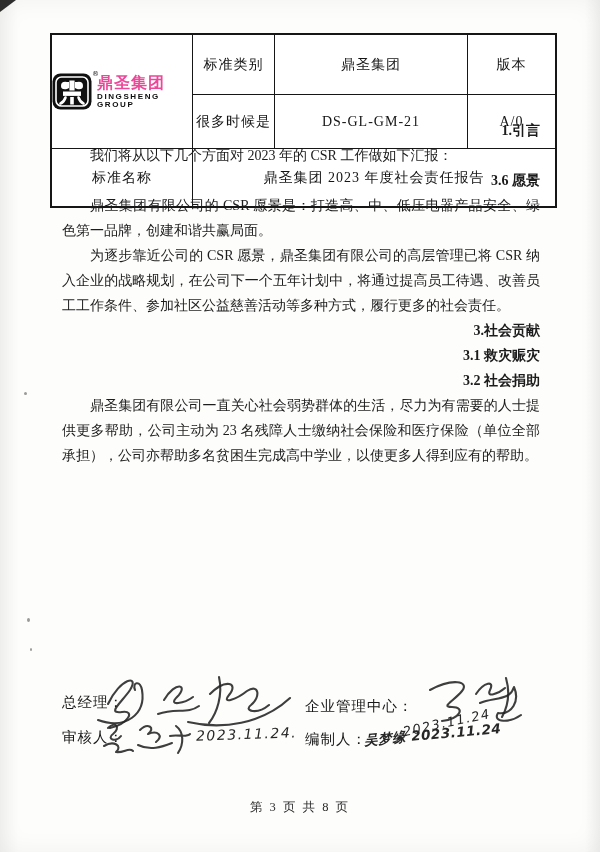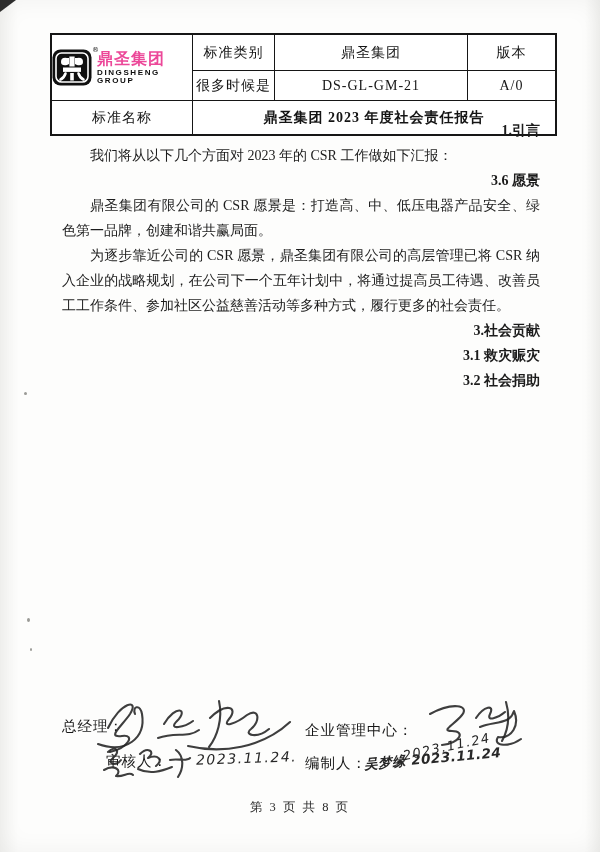--- a/index.html
+++ b/index.html
@@ -25,28 +25,28 @@
   
   .doc-table{
     position:absolute;left:50px;top:33px;width:488px;
     border-collapse:collapse;table-layout:fixed;
     background:#fff;
   }
   .doc-table td{
     border:1.4px solid #161616;
     text-align:center;vertical-align:middle;
     font-size:14px;letter-spacing:1px;
-    padding:4px 2px;color:#141414;
+    padding:16px 2px;color:#141414;
   }
   .doc-table{border:2.2px solid #161616;}
   .row-a td{height:27px;}
   .row-b td{height:21px;}
   .row-c td{height:25px;}
   .code-cell{font-family:"Liberation Serif","DejaVu Serif",serif;letter-spacing:.5px;}
-  .title-cell{font-weight:bold;font-size:14.5px;letter-spacing:.5px;margin-top:19px;}
+  .title-cell{font-weight:normal;font-size:14.5px;letter-spacing:.5px;margin-top:19px;}
   .name-cell{letter-spacing:2px;}
   
   .logo-cell{padding:2px 0 !important;}
   .logo-wrap{display:flex;align-items:center;justify-content:center;gap:5px;position:relative;}
   .logo-badge{flex:0 0 auto;display:block;}
   .reg-mark{
     position:absolute;left:40px;top:-3px;font-size:7px;color:#1a1a1a;
     font-family:"DejaVu Sans",sans-serif;
   }
   .logo-text{text-align:left;line-height:1;}
@@ -60,21 +60,21 @@
   }
   
   .content{
     position:absolute;left:62px;top:118px;width:478px;
     font-size:14px;line-height:25px;text-align:justify;
     color:#1c1c1c;
   }
   .content .p{text-indent:2em;}
   .content .h{text-indent:2em;font-weight:bold;text-align:right;}
   
-  .sig-area{position:absolute;left:0;top:684px;width:524px;height:115px;text-align:center;}
+  .sig-area{position:absolute;left:0;top:660px;width:524px;height:115px;text-align:center;}
   .sig-label{
     position:absolute;font-size:14.5px;color:#181818;letter-spacing:1px;white-space:nowrap;
   }
   .sig-svg{position:absolute;overflow:visible;}
   .sig-svg path{fill:none;stroke:#232323;stroke-width:2.1;stroke-linecap:round;stroke-linejoin:round;opacity:.88;}
   .hand{
     position:absolute;color:#272727;white-space:nowrap;
     font-family:"DejaVu Sans",sans-serif;font-style:italic;
   }
   .hand-date-reviewer{font-size:14px;letter-spacing:1.5px;transform:rotate(-2deg);}
@@ -137,20 +137,21 @@
 
   <div class="content">
     <div class="h">1.引言</div>
     <div class="p">我们将从以下几个方面对 2023 年的 CSR 工作做如下汇报：</div>
     <div class="h">3.6 愿景</div>
     <div class="p">鼎圣集团有限公司的 CSR 愿景是：打造高、中、低压电器产品安全、绿色第一品牌，创建和谐共赢局面。</div>
     <div class="p">为逐步靠近公司的 CSR 愿景，鼎圣集团有限公司的高层管理已将 CSR 纳入企业的战略规划，在公司下一个五年计划中，将通过提高员工待遇、改善员工工作条件、参加社区公益慈善活动等多种方式，履行更多的社会责任。</div>
     <div class="h">3.社会贡献</div>
     <div class="h">3.1 救灾赈灾</div>
     <div class="h">3.2 社会捐助</div>
+    <div class="p">鼎圣集团有限公司一直关心社会弱势群体的生活，尽力为有需要的人士提供更多帮助，公司主动为 23 名残障人士缴纳社会保险和医疗保险（单位全部承担），公司亦帮助多名贫困生完成高中学业，以使更多人得到应有的帮助。</div>
   </div>
 
   <div class="sig-area">
 
     <span class="sig-label" style="left:62px;top:33px;">总经理：</span>
     <svg class="sig-svg" style="left:92px;top:8px;" width="205" height="66" viewBox="0 0 205 66">
       <path d="M16,36 C28,10 48,6 38,22 C30,34 14,46 30,44 C44,42 36,56 18,60"></path>
       <path d="M6,52 C34,62 54,46 50,22 C48,12 40,14 43,22"></path>
       <path d="M72,32 C84,12 97,17 85,29 C75,39 93,35 101,29"></path>
       <path d="M66,46 C84,40 96,46 107,38"></path>
@@ -161,21 +162,21 @@
 
     <span class="sig-label" style="left:305px;top:37px;">企业管理中心：</span>
     <svg class="sig-svg" style="left:418px;top:12px;" width="112" height="54" viewBox="0 0 112 54">
       <path d="M12,18 C34,6 52,9 44,19 C36,29 22,35 34,35 C48,35 42,47 24,49"></path>
       <path d="M58,22 C66,10 77,8 72,18 C68,26 80,22 87,16"></path>
       <path d="M62,31 C76,25 92,29 96,15 C102,29 94,43 80,41 C74,51 92,51 103,43"></path>
       <path d="M88,6 C92,20 90,34 84,45"></path>
     </svg>
     <span class="hand hand-date-center" style="left:402px;top:55px;">2023.11.24</span>
 
-    <span class="sig-label" style="left:62px;top:68px;margin-left:44px;">审核人：</span>
+    <span class="sig-label" style="left:62px;top:68px;">审核人：</span>
     <svg class="sig-svg" style="left:98px;top:56px;" width="96" height="44" viewBox="0 0 96 44">
       <path d="M10,12 C18,4 23,12 15,18 C8,23 18,27 23,20"></path>
       <path d="M6,30 C16,24 25,30 18,36 C26,37 31,31 35,35"></path>
       <path d="M42,14 C50,6 58,12 50,18 C60,14 66,20 58,26"></path>
       <path d="M40,29 C52,35 64,31 74,27"></path>
       <path d="M78,10 C86,16 86,28 80,37 M72,20 C80,18 88,22 92,18"></path>
     </svg>
     <span class="hand hand-date-reviewer" style="left:196px;top:66px;">2023.11.24.</span>
 
     <span class="sig-label" style="left:305px;top:70px;">编制人：</span>

